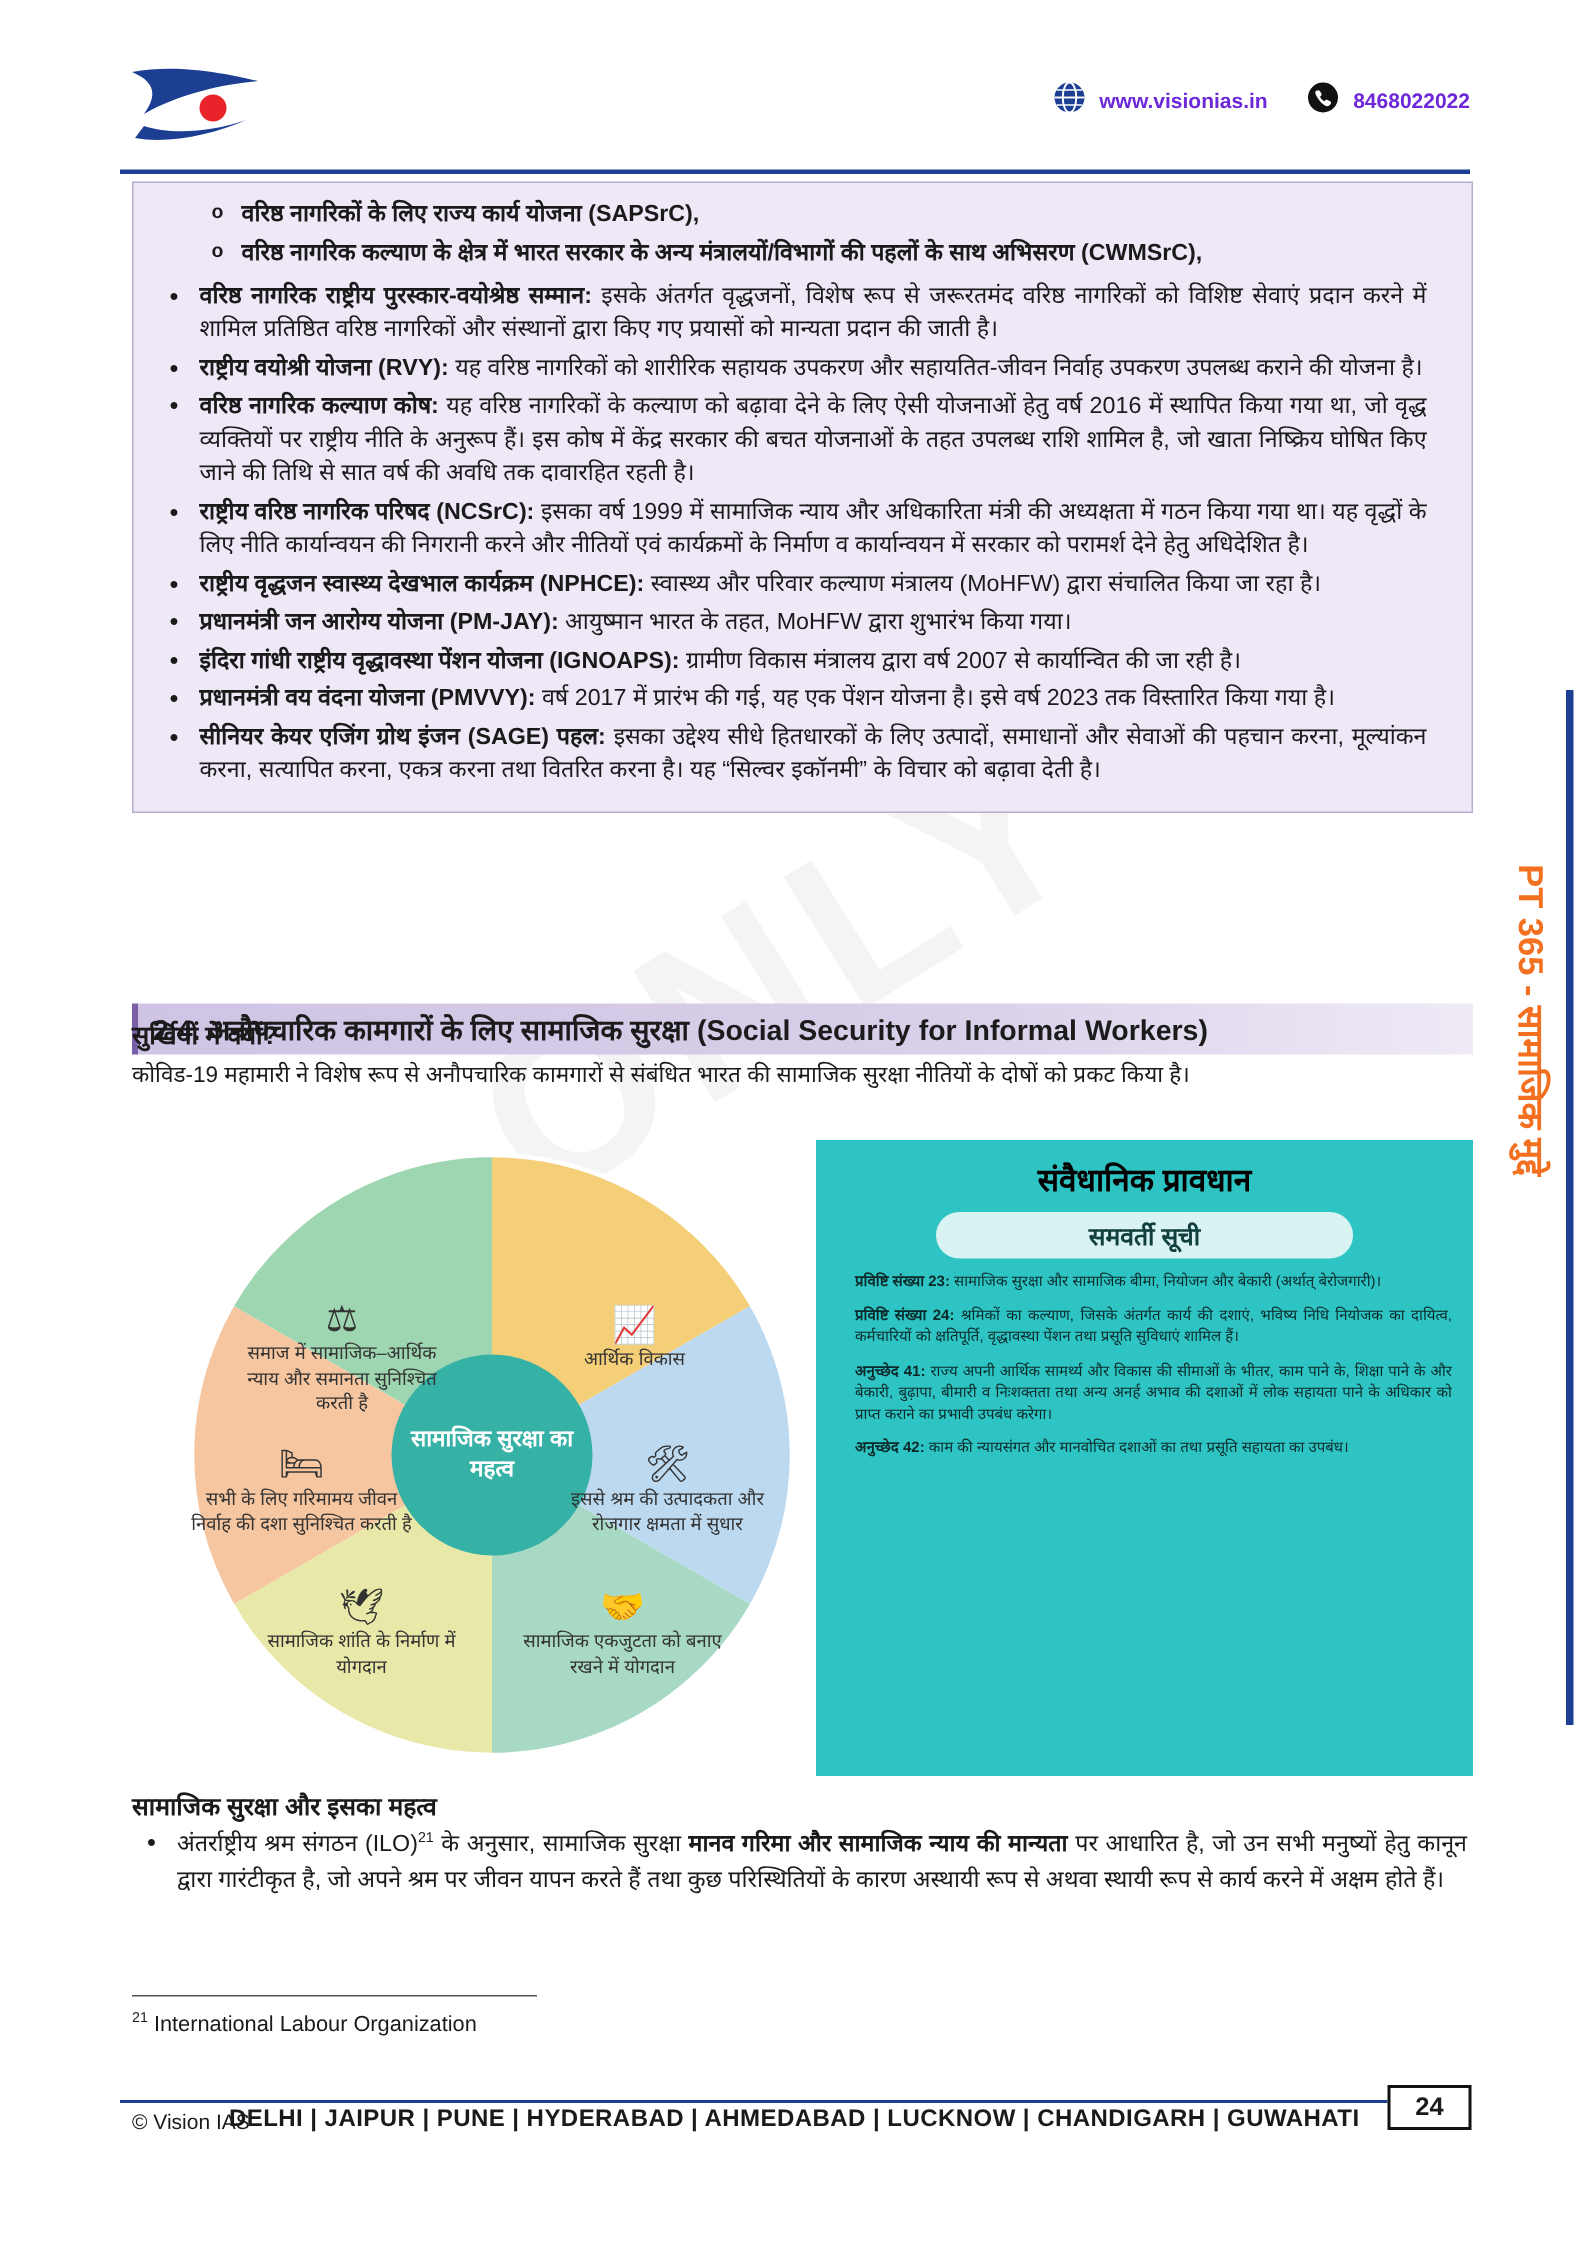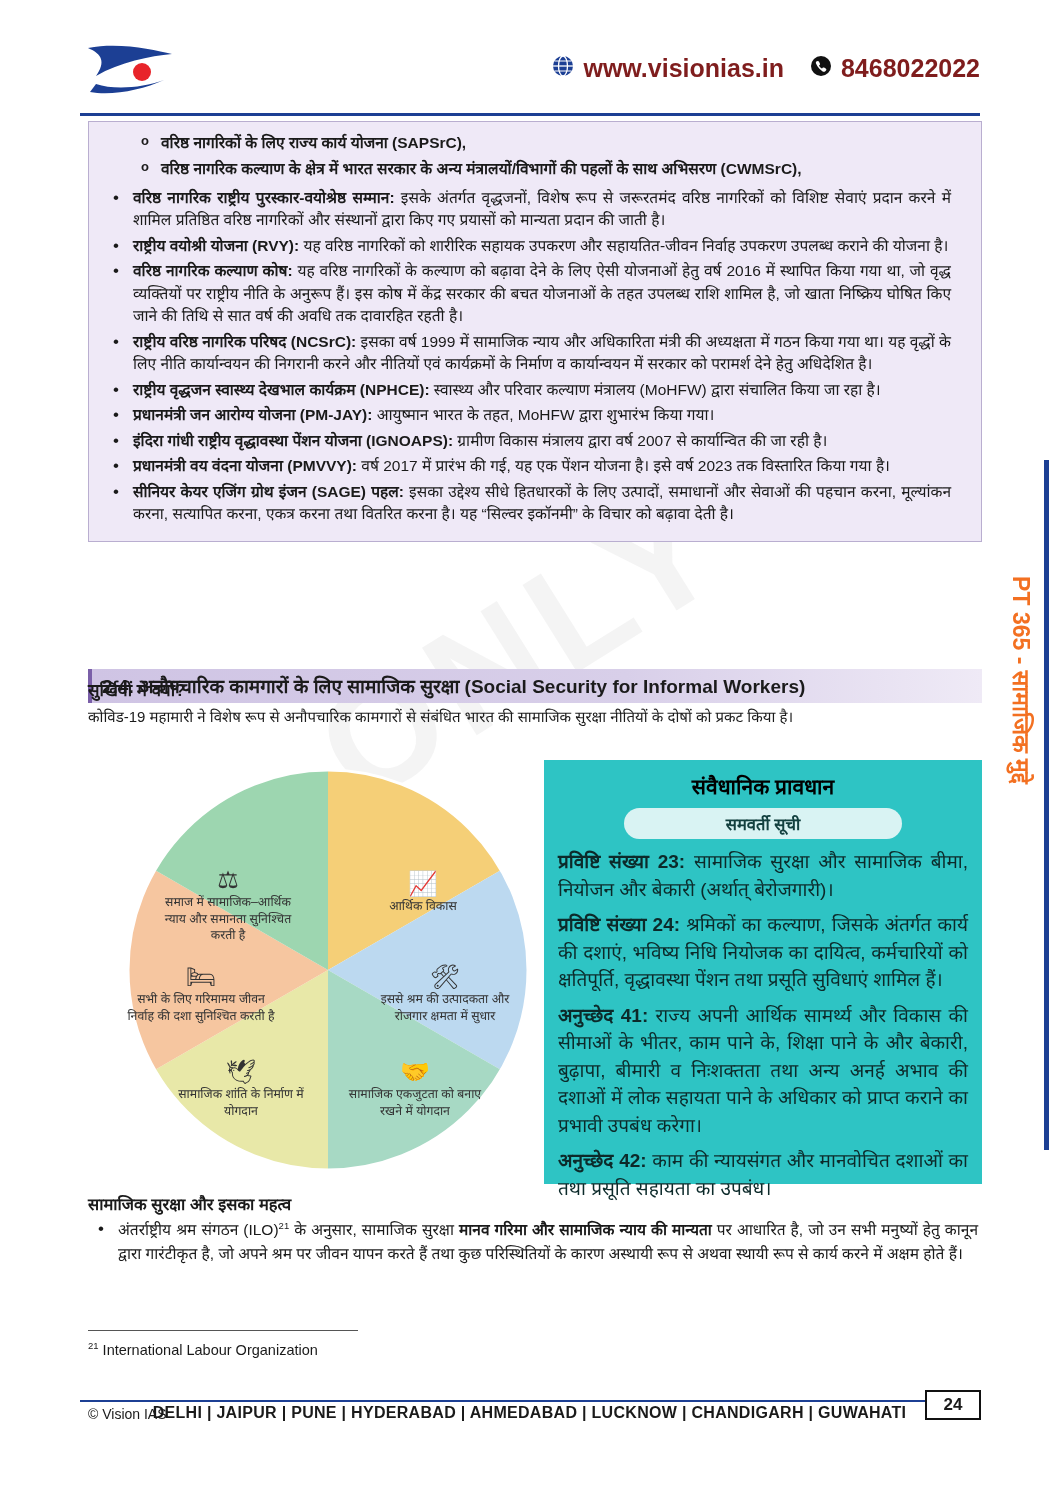--- a/index.html
+++ b/index.html
@@ -14,21 +14,21 @@
   }
   .page { position:relative; width:1059px; height:1496px; }
 
   
   .header { position:absolute; top:40px; left:80px; width:900px; height:70px; }
   .logo { position:absolute; left:0; top:0; width:100px; height:62px; }
   .logo svg { display:block; }
   .header-right {
     position:absolute; right:0; top:14px;
     display:flex; align-items:center; gap:26px;
-    font-weight:bold; font-size:25px; color:#7f1d1d;
+    font-weight:bold; font-size:14px; color:#6d28d9;
   }
   .hr-item { display:flex; align-items:center; gap:9px; }
   .hr-item .glyph { display:inline-block; }
   .header-rule {
     position:absolute; left:0; bottom:-6px; width:900px; height:3px;
     background:#1c3f94;
   }
 
   
   .side-tab {
@@ -125,21 +125,21 @@
   }
   .teal-title {
     text-align:center; font-weight:bold; font-size:21px; color:#000000;
     margin:4px 0 8px 0;
   }
   .pill {
     margin:0 auto 9px auto; background:#d9f3f3; border-radius:18px;
     width:68%; text-align:center; font-weight:bold; font-size:16.5px;
     padding:4px 0; color:#12403f;
   }
-  .teal-p { font-size:19px; line-height:1.45; margin:0 0 8px 0; text-align:justify; }
+  .teal-p { font-size:10px; line-height:1.45; margin:0 0 8px 12px; text-align:justify; }
   .teal-p .b { font-weight:bold; }
 
   
   .fig-cap {
     position:absolute; left:88px; top:1192px;
     font-size:16.5px; font-weight:bold;
   }
   .bullet-after {
     position:absolute; left:88px; top:1218px; width:890px;
   }
@@ -245,20 +245,21 @@
           <path d="M0 0 L0 -200 A200 200 0 0 1 173.2 -100 Z" fill="#f5cf77"></path>
           <path d="M0 0 L173.2 -100 A200 200 0 0 1 173.2 100 Z" fill="#bcd9f0"></path>
           <path d="M0 0 L173.2 100 A200 200 0 0 1 0 200 Z" fill="#a7d9c4"></path>
           <path d="M0 0 L0 200 A200 200 0 0 1 -173.2 100 Z" fill="#e8e8a8"></path>
           <path d="M0 0 L-173.2 100 A200 200 0 0 1 -173.2 -100 Z" fill="#f6c6a0"></path>
           <path d="M0 0 L-173.2 -100 A200 200 0 0 1 0 -200 Z" fill="#9dd6b0"></path>
           <circle cx="0" cy="0" r="200" fill="none" stroke="#ffffff" stroke-width="3"></circle>
         </g>
       </svg>
 
+      <div class="wheel-center">सामाजिक सुरक्षा का महत्व</div>
 
       
       <div class="seg-label" style="left:35px; top:108px;">
         <span class="seg-icon">⚖</span>
         <span>समाज में सामाजिक–आर्थिक न्याय और समानता सुनिश्चित करती है</span>
       </div>
       <div class="seg-label" style="left:230px; top:112px;">
         <span class="seg-icon">📈</span>
         <span>आर्थिक विकास</span>
       </div>

